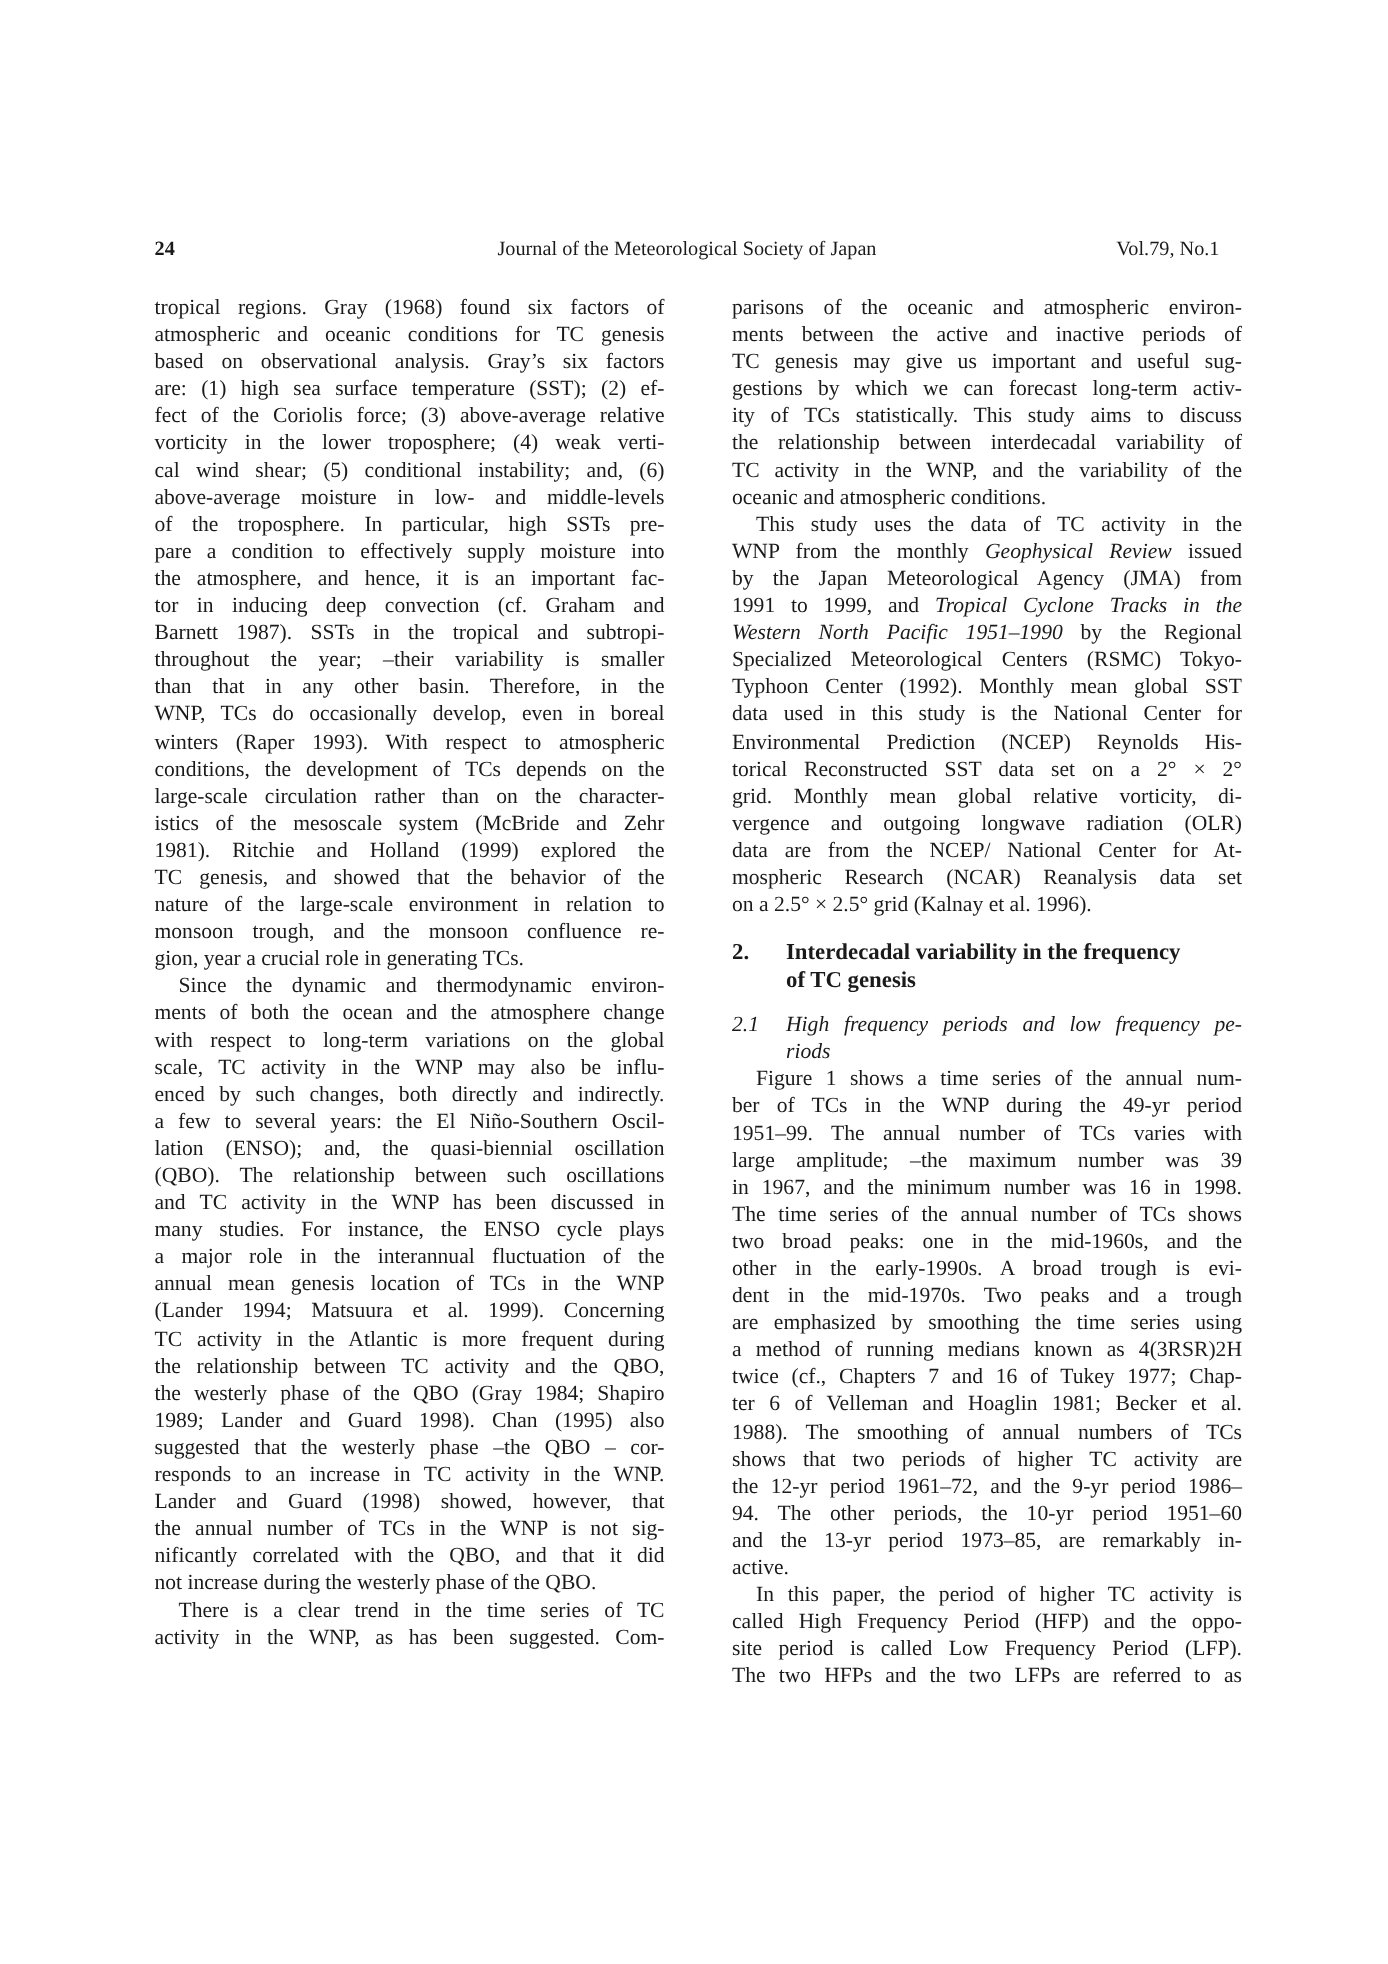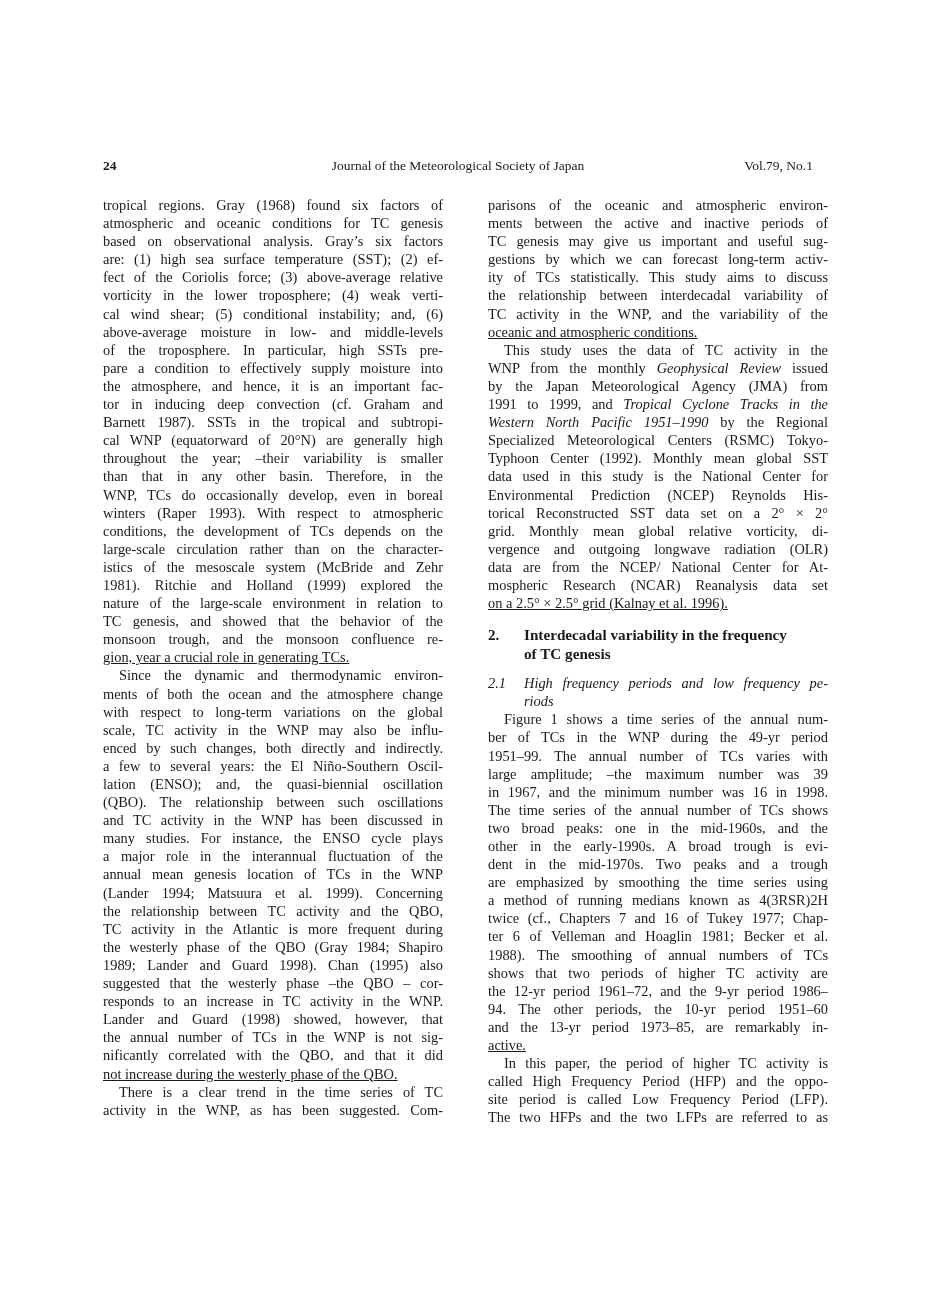--- a/index.html
+++ b/index.html
@@ -10,21 +10,21 @@
             font-family: "Liberation Serif", serif; font-size: 13.5px; }
   .header .pno { position: absolute; left: 0; top: 0; font-weight: bold; }
   .header .jt { position: absolute; left: 0; right: 0; text-align: center; top: 0; }
   .header .vol { position: absolute; right: 0; top: 0; }
   .col { position: absolute; top: 196px; width: 340px; font-family: "Liberation Serif", serif;
          font-size: 14.4px; line-height: 18.1px; }
   .col.left { left: 103px; }
   .col.right { left: 472px; margin-left: 16px; }
   .line { display: block; height: 18.1px; white-space: nowrap; text-align: justify;
           text-align-last: justify; overflow: visible; }
-  .line.last { text-align-last: left; text-decoration: underline; }
+  .line.last { text-align-last: left; }
   .line.indent { padding-left: 16px; box-sizing: border-box; }
   em, .it { font-style: italic; }
   .sec-head { font-weight: bold; font-size: 15.2px; line-height: 19px; position: relative;
               padding-left: 36px; margin-top: 13px; margin-bottom: 11px; }
   .sec-head .num { position: absolute; left: 0; top: 0; }
   .sec-head .t { display: block; white-space: nowrap; }
   .sub-head { font-style: italic; position: relative; padding-left: 36px; line-height: 18.1px; }
   .sub-head .num { position: absolute; left: 0; top: 0; }
   .sub-head .t { display: block; white-space: nowrap; text-align: justify; text-align-last: justify; }
   .sub-head .t.last { text-align-last: left; }
@@ -48,50 +48,49 @@
       <span class="line">are: (1) high sea surface temperature (SST); (2) ef-</span>
       <span class="line">fect of the Coriolis force; (3) above-average relative</span>
       <span class="line">vorticity in the lower troposphere; (4) weak verti-</span>
       <span class="line">cal wind shear; (5) conditional instability; and, (6)</span>
       <span class="line">above-average moisture in low- and middle-levels</span>
       <span class="line">of the troposphere. In particular, high SSTs pre-</span>
       <span class="line">pare a condition to effectively supply moisture into</span>
       <span class="line">the atmosphere, and hence, it is an important fac-</span>
       <span class="line">tor in inducing deep convection (cf. Graham and</span>
       <span class="line">Barnett 1987). SSTs in the tropical and subtropi-</span>
-      <span class="line">cal WNP (equatorward of 20°N) are generally high</span>
       <span class="line">throughout the year; –their variability is smaller</span>
       <span class="line">than that in any other basin. Therefore, in the</span>
       <span class="line">WNP, TCs do occasionally develop, even in boreal</span>
       <span class="line">winters (Raper 1993). With respect to atmospheric</span>
       <span class="line">conditions, the development of TCs depends on the</span>
       <span class="line">large-scale circulation rather than on the character-</span>
       <span class="line">istics of the mesoscale system (McBride and Zehr</span>
       <span class="line">1981). Ritchie and Holland (1999) explored the</span>
+      <span class="line">TC genesis, and showed that the behavior of the</span>
       <span class="line">nature of the large-scale environment in relation to</span>
-      <span class="line">TC genesis, and showed that the behavior of the</span>
       <span class="line">monsoon trough, and the monsoon confluence re-</span>
       <span class="line last">gion, year a crucial role in generating TCs.</span>
     </div>
     <div>
       <span class="line indent">Since the dynamic and thermodynamic environ-</span>
       <span class="line">ments of both the ocean and the atmosphere change</span>
       <span class="line">with respect to long-term variations on the global</span>
       <span class="line">scale, TC activity in the WNP may also be influ-</span>
       <span class="line">enced by such changes, both directly and indirectly.</span>
       <span class="line">a few to several years: the El Niño-Southern Oscil-</span>
       <span class="line">lation (ENSO); and, the quasi-biennial oscillation</span>
       <span class="line">(QBO). The relationship between such oscillations</span>
       <span class="line">and TC activity in the WNP has been discussed in</span>
       <span class="line">many studies. For instance, the ENSO cycle plays</span>
       <span class="line">a major role in the interannual fluctuation of the</span>
       <span class="line">annual mean genesis location of TCs in the WNP</span>
       <span class="line">(Lander 1994; Matsuura et al. 1999). Concerning</span>
+      <span class="line">TC activity in the Atlantic is more frequent during</span>
       <span class="line">the relationship between TC activity and the QBO,</span>
-      <span class="line">TC activity in the Atlantic is more frequent during</span>
       <span class="line">the westerly phase of the QBO (Gray 1984; Shapiro</span>
       <span class="line">1989; Lander and Guard 1998). Chan (1995) also</span>
       <span class="line">suggested that the westerly phase –the QBO – cor-</span>
       <span class="line">responds to an increase in TC activity in the WNP.</span>
       <span class="line">Lander and Guard (1998) showed, however, that</span>
       <span class="line">the annual number of TCs in the WNP is not sig-</span>
       <span class="line">nificantly correlated with the QBO, and that it did</span>
       <span class="line last">not increase during the westerly phase of the QBO.</span>
     </div>
     <div>

